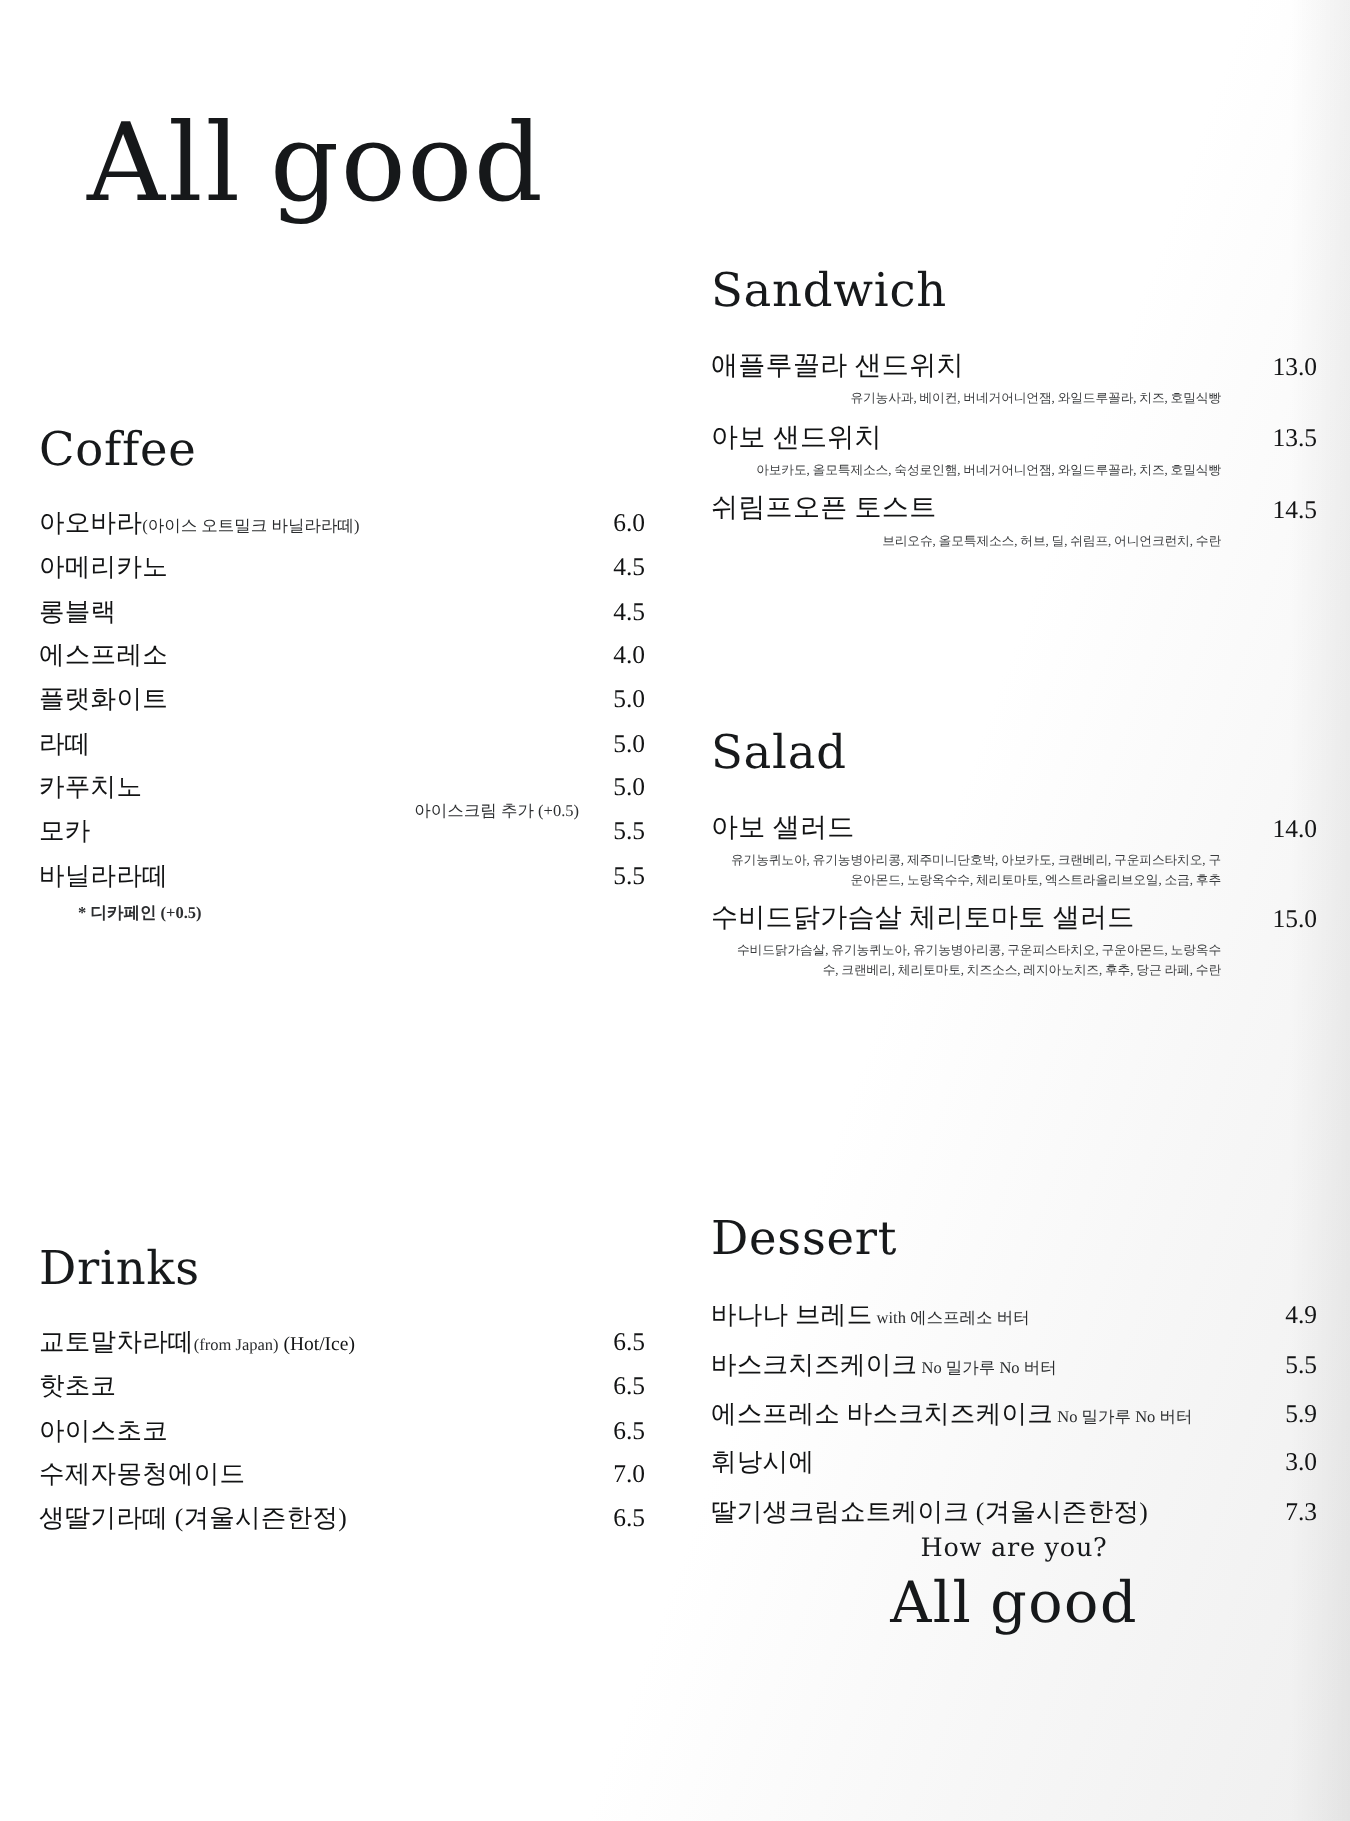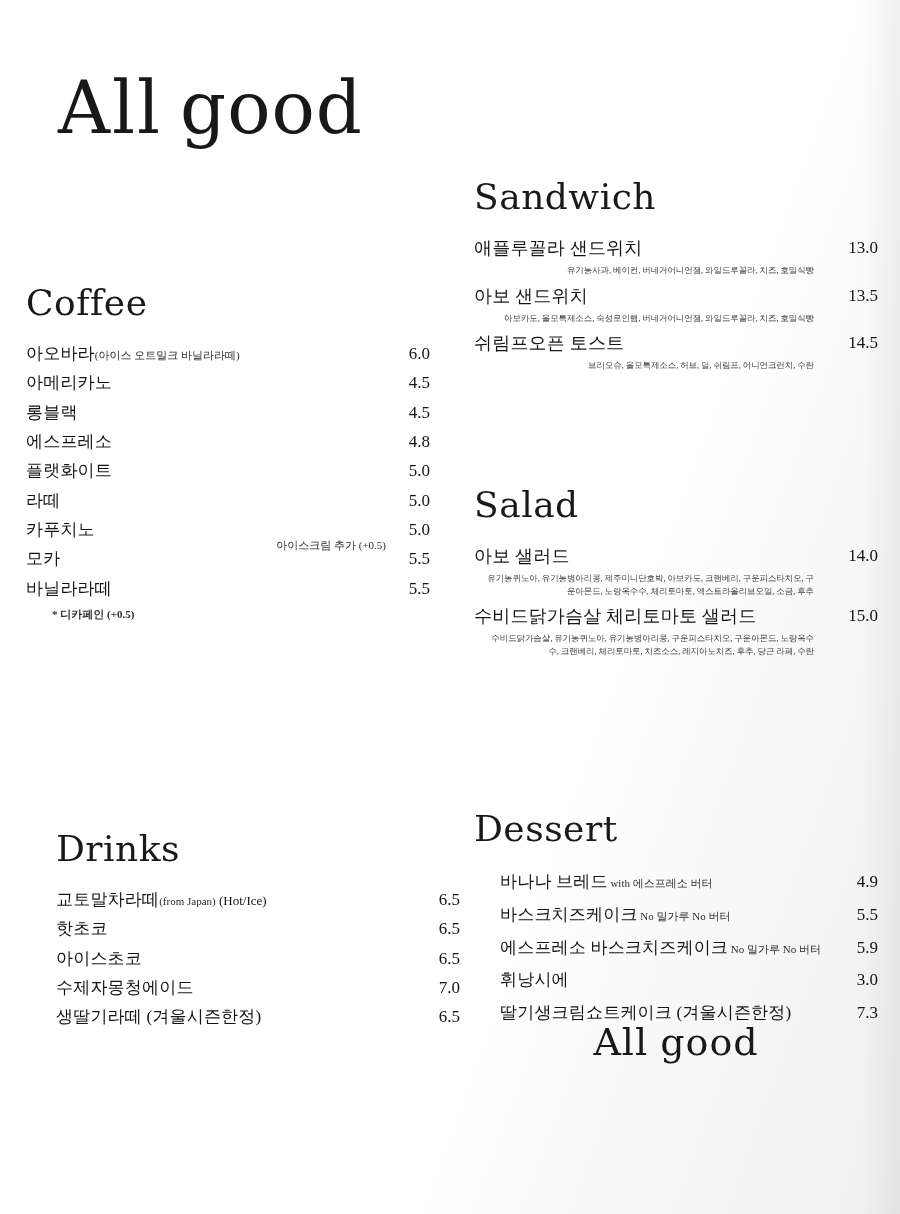--- a/index.html
+++ b/index.html
@@ -49,21 +49,20 @@
     position: absolute;
     left: 26px;
     top: 282px;
     width: 404px;
   }
   .col-left-2 {
     position: absolute;
     left: 26px;
     top: 828px;
     width: 404px;
-    margin-left: 30px;
   }
   .col-right {
     position: absolute;
     left: 474px;
     top: 176px;
     width: 404px;
   }
   .col-right-2 {
     position: absolute;
     left: 474px;
@@ -72,34 +71,34 @@
   }
   .col-right-3 {
     position: absolute;
     left: 474px;
     top: 808px;
     width: 404px;
   }
 
   .section-title {
     font-family: "DejaVu Serif", "Liberation Serif", serif;
-    font-size: 36px;
+    font-size: 31px;
     font-weight: 400;
     letter-spacing: 0.5px;
     color: #17191b;
     margin: 0 0 18px 0;
   }
 
   .item {
     position: relative;
     margin-bottom: 3px;
   }
   .item-row {
     display: flex;
-    align-items: flex-start;
+    align-items: flex-end;
     justify-content: space-between;
     line-height: 1.55;
   }
   .item-name {
     font-size: 17px;
     letter-spacing: 0.2px;
     color: #121314;
     white-space: nowrap;
   }
   .item-name .suffix-small {
@@ -140,21 +139,21 @@
     line-height: 1.5;
     color: #2c2e30;
     font-weight: bold;
   }
 
   
   .col-right .item-row, .col-right-2 .item-row, .col-right-3 .item-row {
     justify-content: space-between;
   }
   .col-right .item-name, .col-right-2 .item-name { font-size: 18px; }
-  .col-right-3 .item-name { font-size: 17px; margin-left: 26px; }
+  .col-right-3 .item-name { font-size: 17px; }
 
   .dessert-item .item-row { line-height: 1.75; }
 
   
   .footer {
     position: absolute;
     left: 474px;
     top: 1022px;
     width: 404px;
     text-align: center;
@@ -204,21 +203,21 @@
     <div class="item">
       <div class="item-row">
         <span class="item-name">롱블랙</span>
         <span class="item-price">4.5</span>
       </div>
     </div>
 
     <div class="item">
       <div class="item-row">
         <span class="item-name">에스프레소</span>
-        <span class="item-price">4.8</span>
+        <span class="item-price">4.0</span>
       </div>
     </div>
 
     <div class="item">
       <div class="item-row">
         <span class="item-name">플랫화이트</span>
         <span class="item-price">5.0</span>
       </div>
     </div>
 
@@ -376,18 +375,19 @@
 
     <div class="item dessert-item">
       <div class="item-row">
         <span class="item-name">딸기생크림쇼트케이크 (겨울시즌한정)</span>
         <span class="item-price">7.3</span>
       </div>
     </div>
   </div>
 
   <div class="footer">
+    <div class="footer-q">How are you?</div>
     <div class="footer-logo">
       <span>All</span><span class="word-b">good</span>
     </div>
   </div>
 
 </div>
 
 </body></html>

